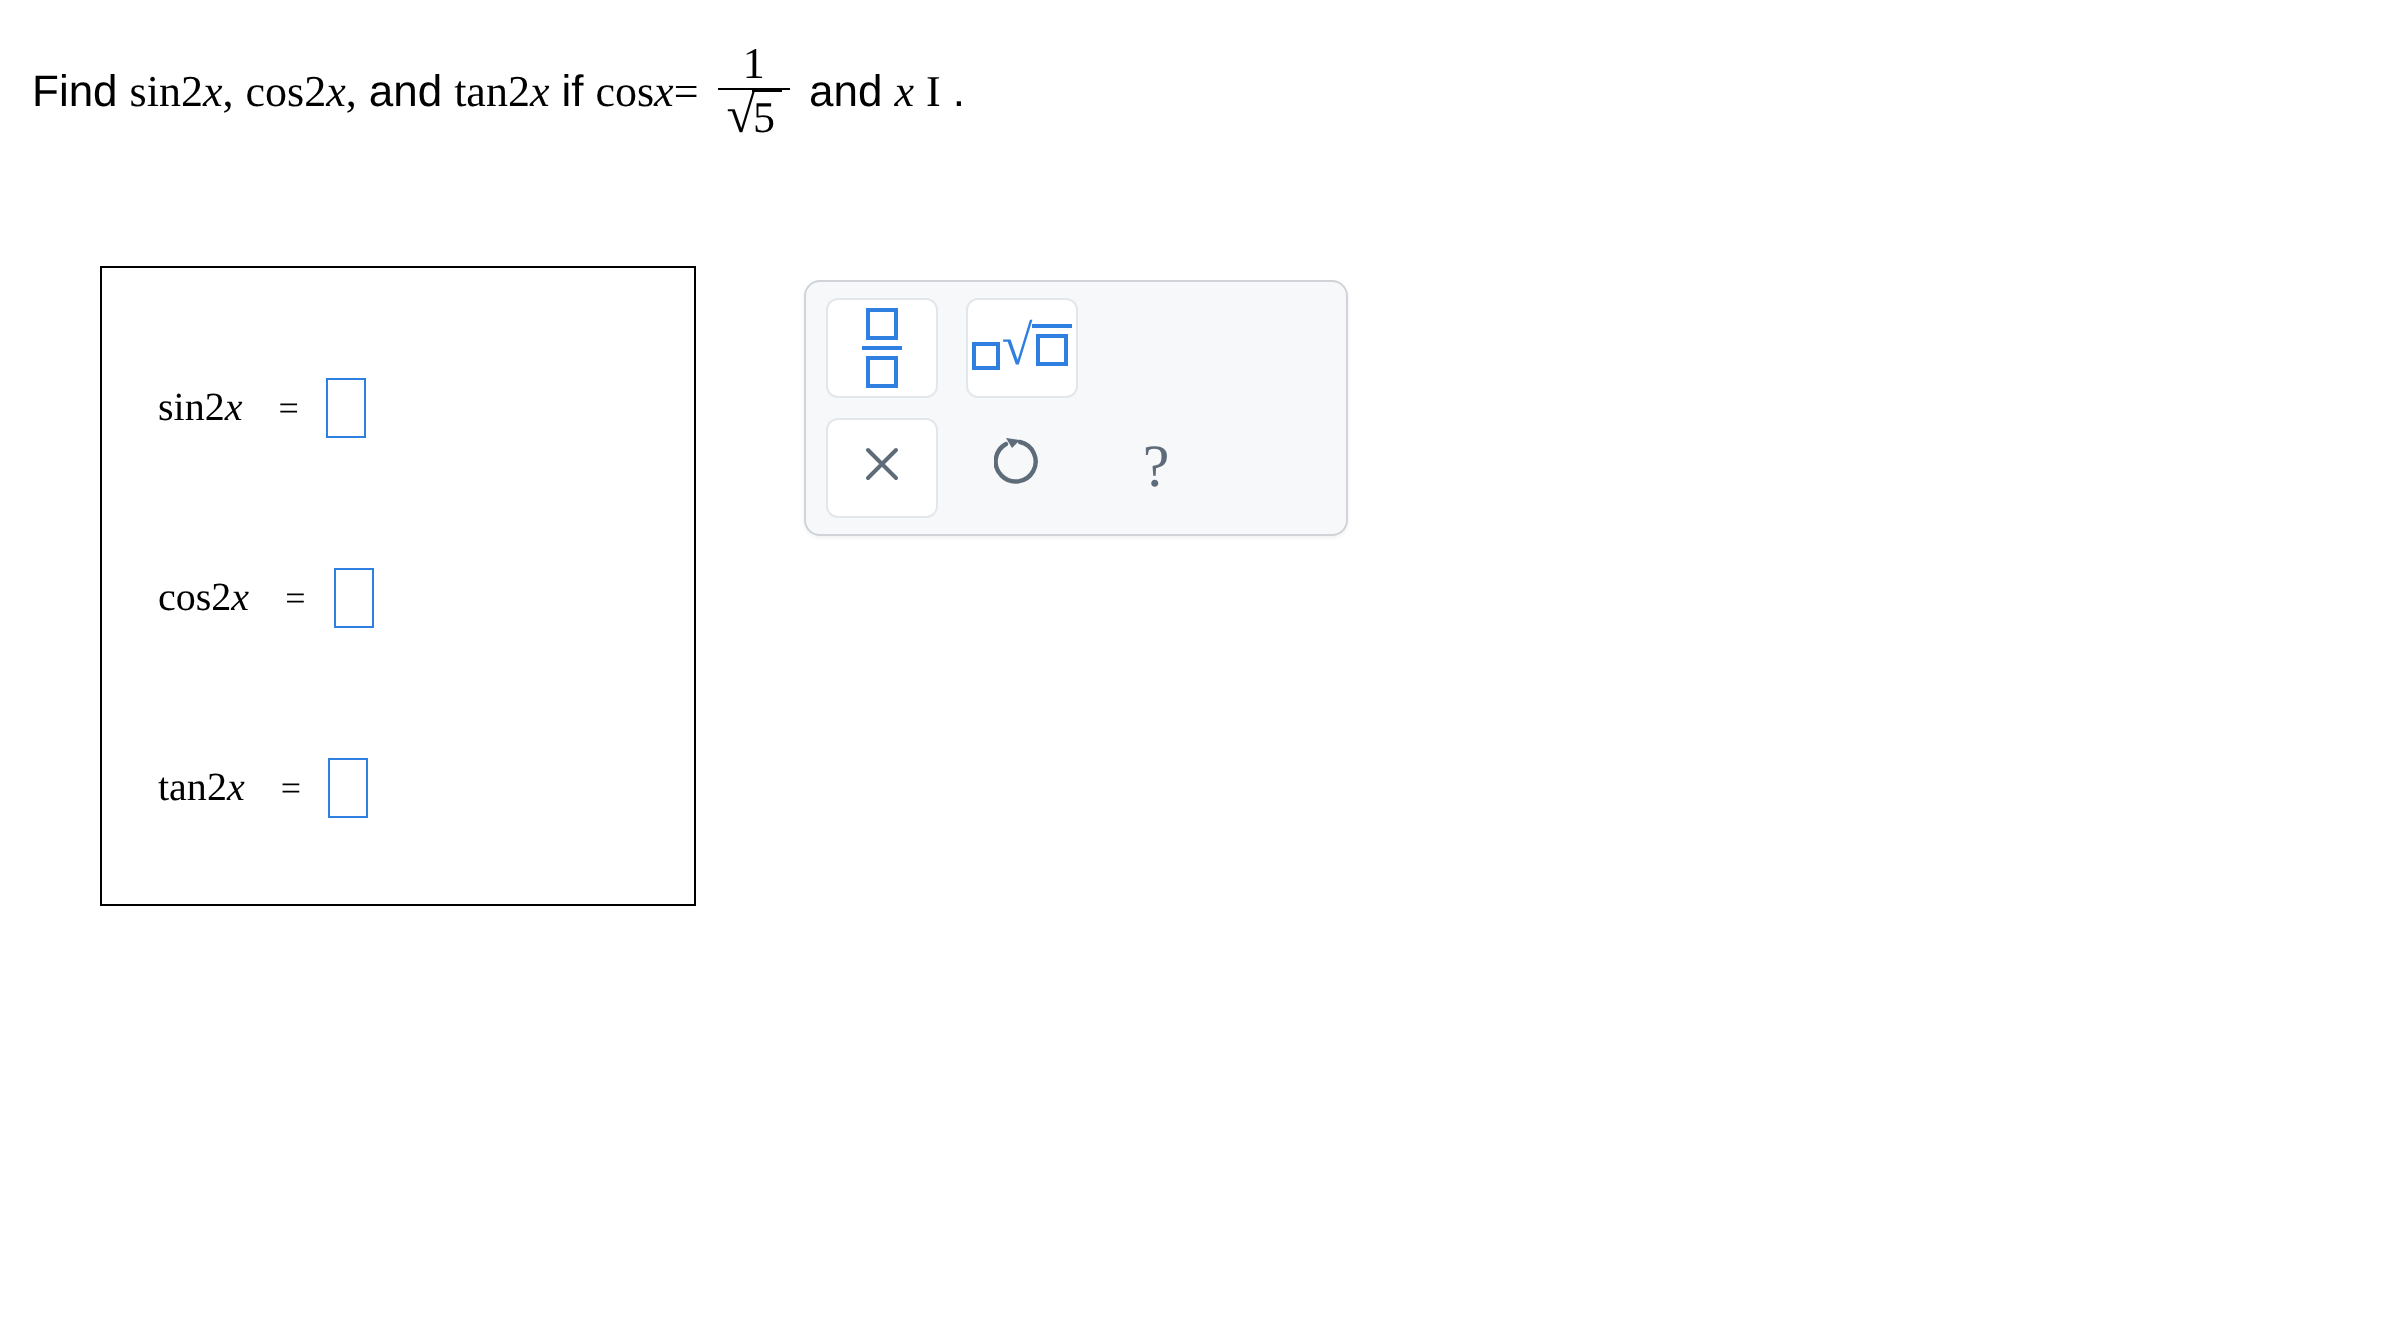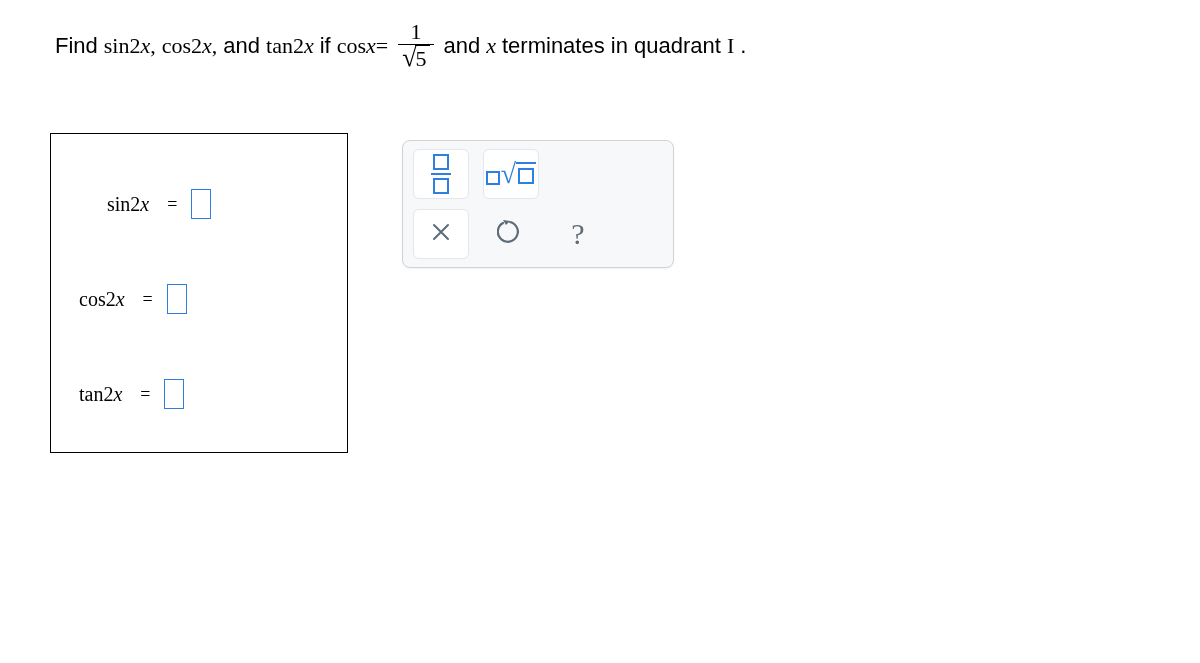--- a/index.html
+++ b/index.html
@@ -14,21 +14,20 @@
   }
   .problem-text {
     position: absolute;
     top: 20px;
     left: 16px;
     font-size: 22px;
     color: #000;
     display: flex;
     align-items: center;
     gap: 6px;
-    margin-left: 39px;
   }
   .mathit { font-family: 'Times New Roman', serif; font-style: normal; }
   .fn { font-family: 'Times New Roman', serif; }
   .frac {
     display: inline-flex;
     flex-direction: column;
     align-items: center;
     vertical-align: middle;
     font-family: 'Times New Roman', serif;
     font-size: 22px;
@@ -55,21 +54,21 @@
     box-sizing: border-box;
   }
   .answer-row {
     position: absolute;
     left: 28px;
     display: flex;
     align-items: center;
     font-family: 'Times New Roman', serif;
     font-size: 20px;
   }
-  .answer-row.r1 { top: 55px; margin-left: 28px; }
+  .answer-row.r1 { top: 55px; }
   .answer-row.r2 { top: 150px; align-items: center; }
   .answer-row.r3 { top: 245px; }
   .eq { margin: 0 14px 0 18px; font-size: 18px;}
   .input-placeholder {
     width: 18px;
     height: 28px;
     border: 1.5px solid #2f7fe0;
     display: inline-block;
   }
   
@@ -148,21 +147,20 @@
     <span class="num">1</span>
     <span class="den">
       <span class="sqrt">
           <span class="radical">√</span>
           <span class="radicand">5</span>
         </span>
     </span>
   </span>
   <span>and</span>
   <span class="mathit" style="font-style:italic">x</span>
-  <span>terminates in quadrant</span>
   <span class="fn">I</span>
     <span>.</span>
 </div>
 
 <div class="answer-box">
   <div class="answer-row r1">
     <span><span>sin</span><span>2</span><span style="font-style:italic">x</span></span>
     <span class="eq">=</span>
     <span class="input-placeholder"></span>
   </div>

